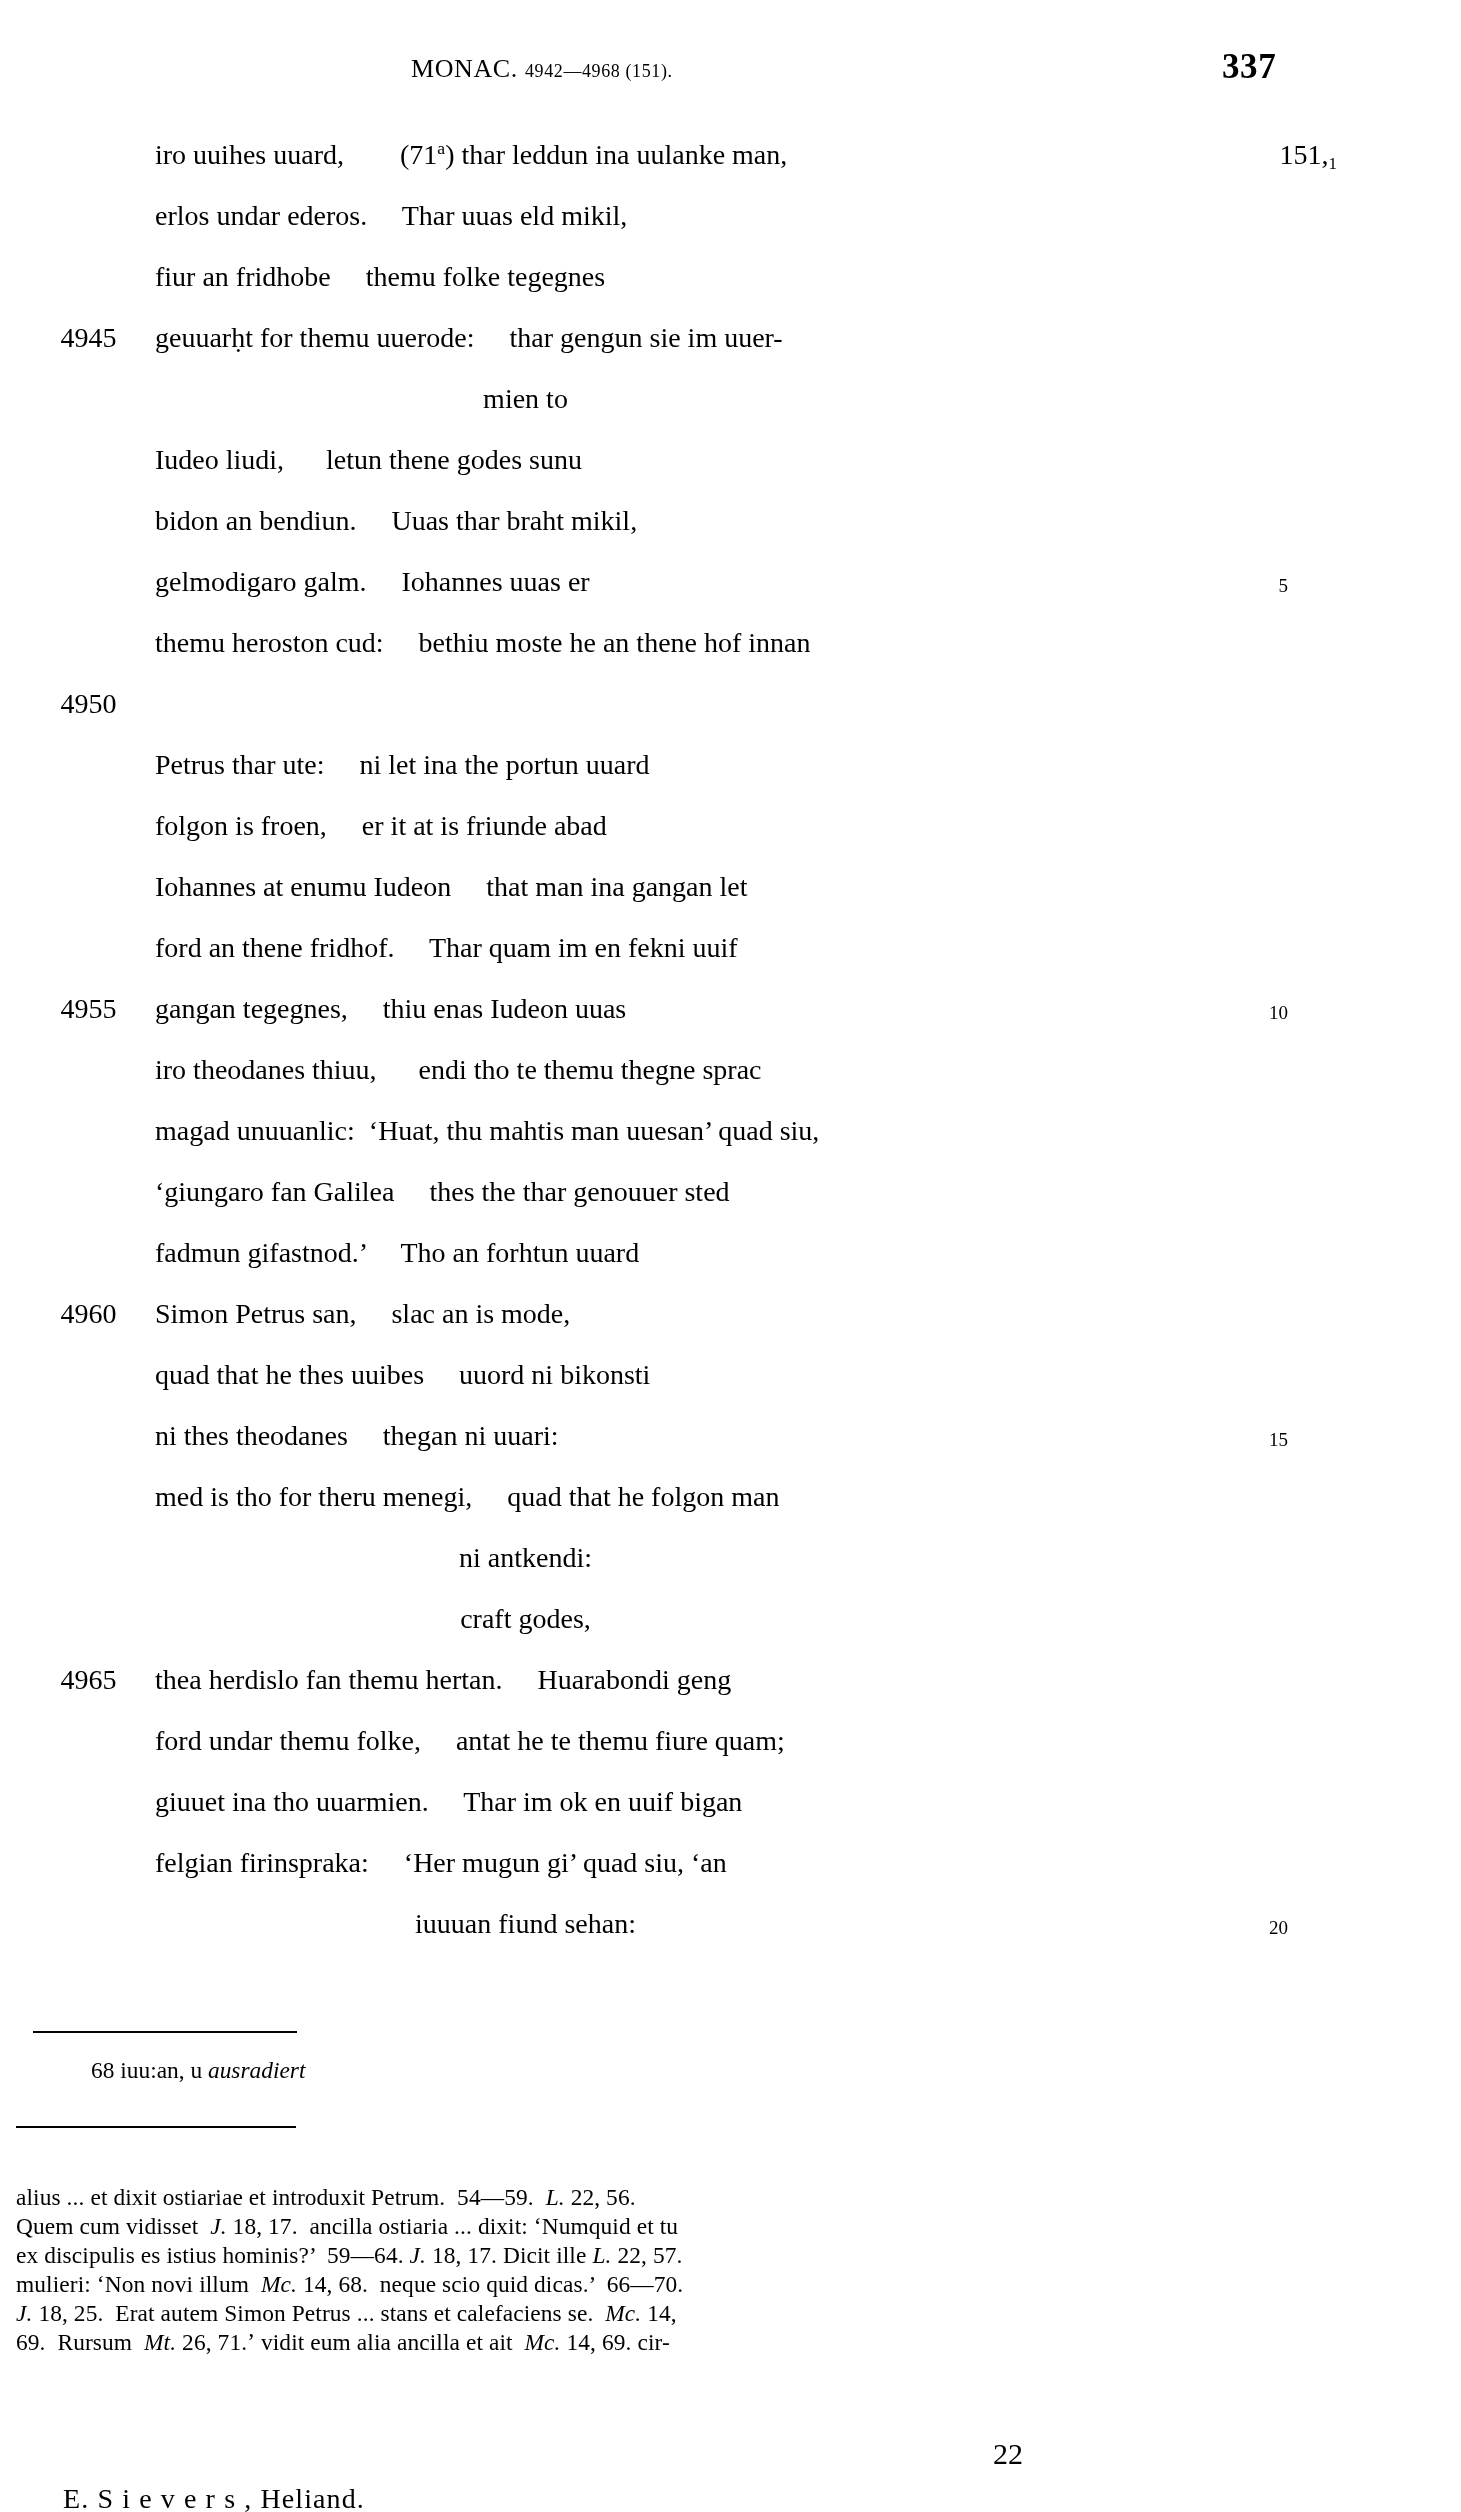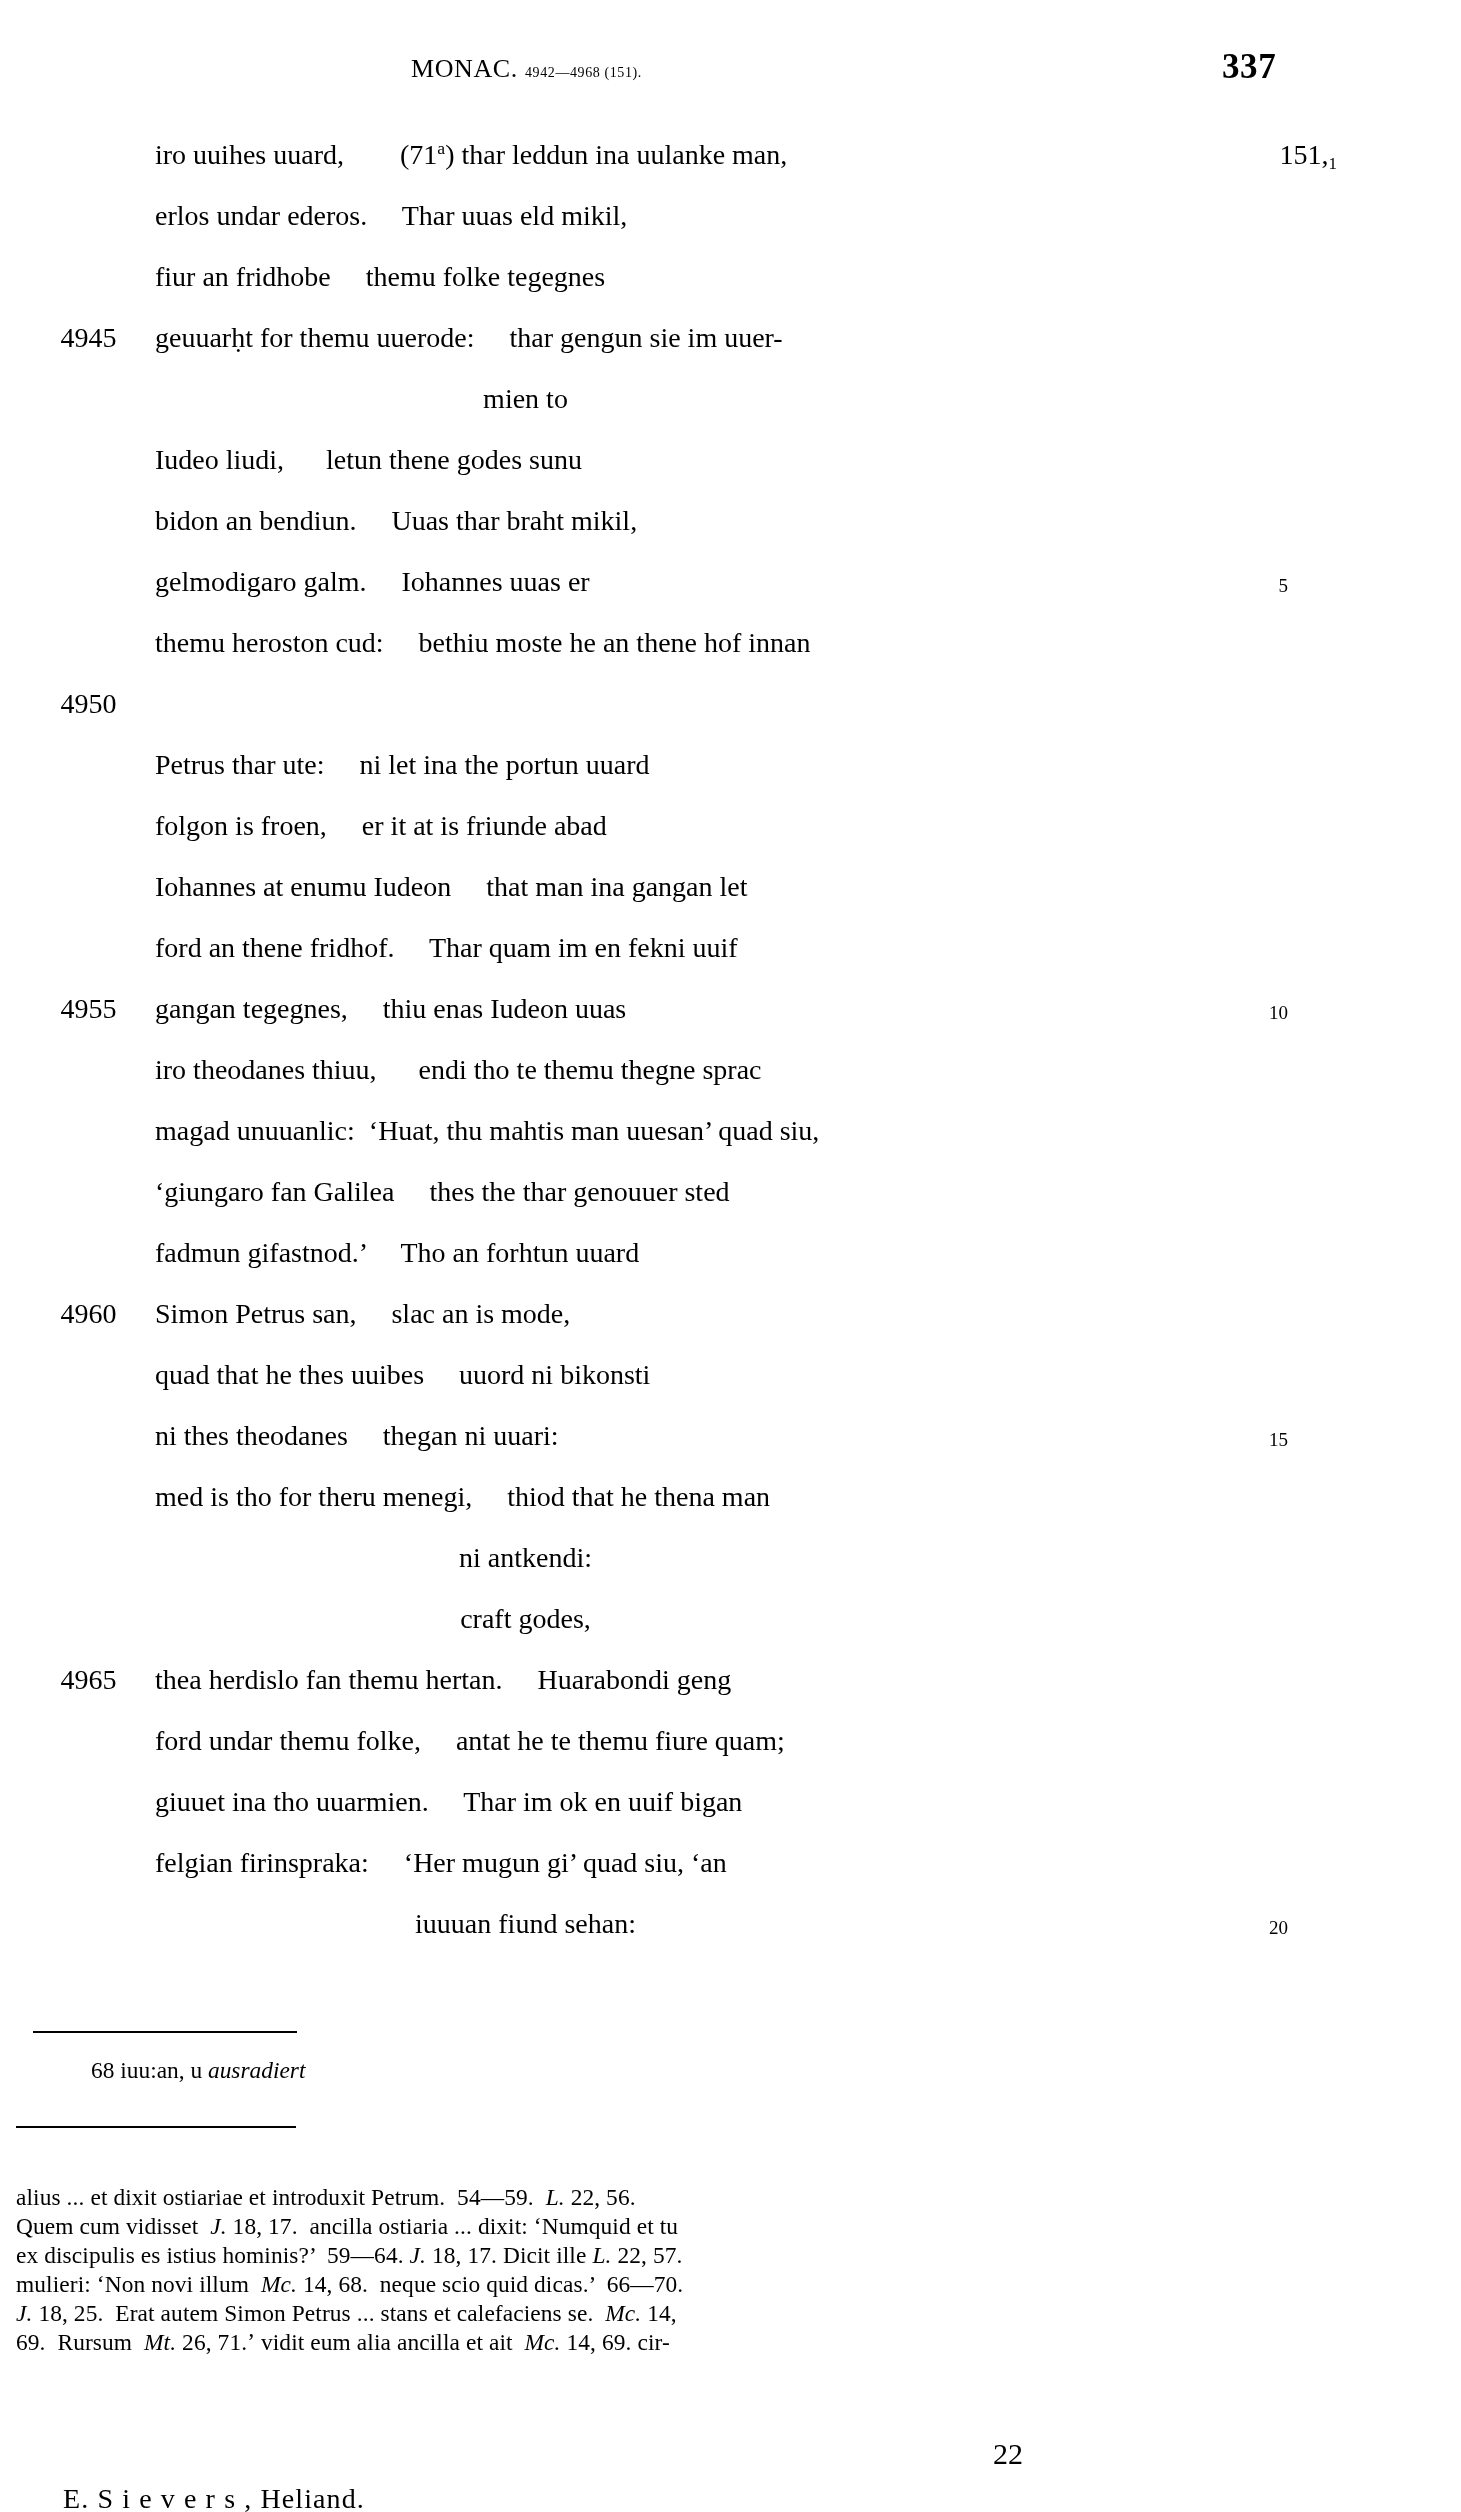--- a/index.html
+++ b/index.html
@@ -33,21 +33,21 @@
   }
   .runhead-title {
     position: absolute;
     left: 411px;
     top: 0;
     font-size: 26px;
     letter-spacing: 0.6px;
     white-space: nowrap;
   }
   .runhead-title .sc-small {
-    font-size: 14px;
+    font-size: 18px;
   }
   .page-number {
     position: absolute;
     left: 1222px;
     top: -6.9px;
     font-size: 35px;
     font-weight: bold;
     letter-spacing: 0.6px;
   }
 
@@ -258,21 +258,21 @@
         <div class="vtext">Simon Petrus san,     slac an is mode,</div>
       </div>
       <div class="verse-line">
         <div class="vtext">quad that he thes uuibes     uuord ni bikonsti</div>
       </div>
       <div class="verse-line">
         <div class="vtext">ni thes theodanes     thegan ni uuari:</div>
         <div class="marginal">15</div>
       </div>
       <div class="verse-line">
-        <div class="vtext">med is tho for theru menegi,     thiod that he thena man</div>
+        <div class="vtext">med is tho for theru menegi,     quad that he folgon man</div>
       </div>
       <div class="verse-line">
         <div class="vtext center">ni antkendi:</div>
       </div>
       <div class="verse-line">
         <div class="vtext center">craft godes,</div>
       </div>
       <div class="verse-line">
         <div class="vnum">4965</div>
         <div class="vtext">thea herdislo fan themu hertan.     Huarabondi geng</div>

